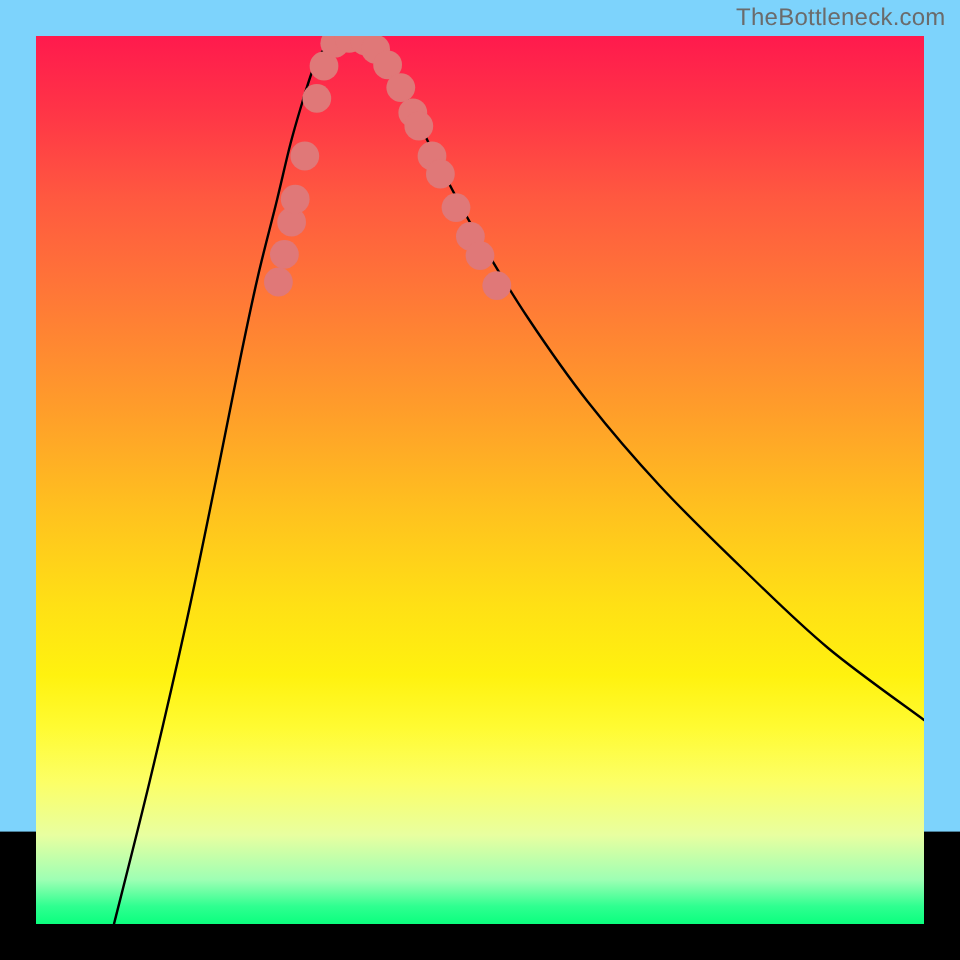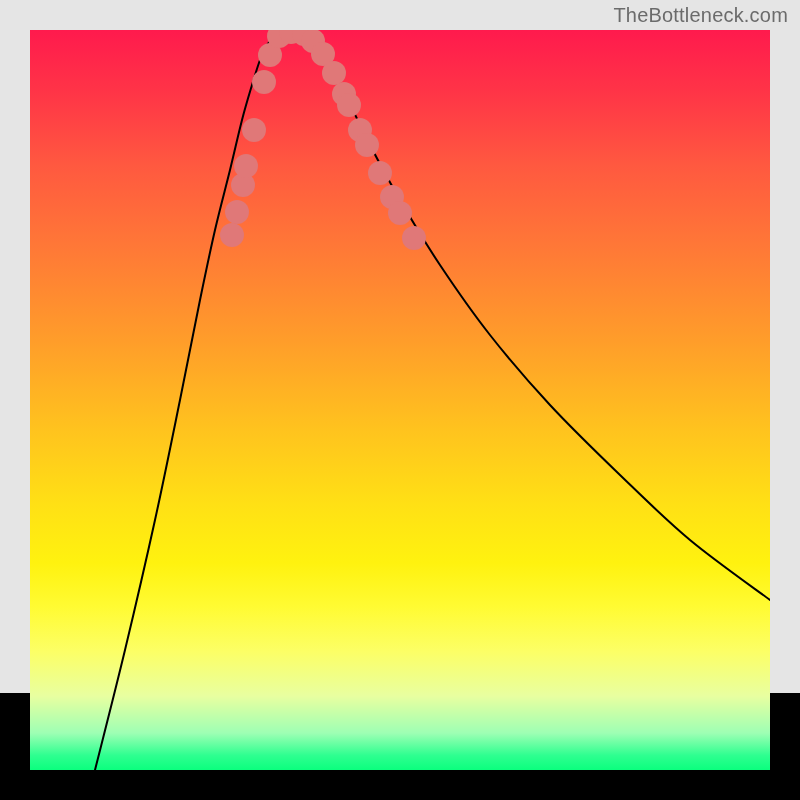--- a/index.html
+++ b/index.html
@@ -9,21 +9,21 @@
     height: 800px;
     background: #000;
     overflow: hidden;
   }
   .frame {
     position: absolute;
     top: 0;
     left: 0;
     width: 800px;
     height: 693px;
-    background: #e5e5e5;
+    background: #7dd3fc;
   }
   .plot-area {
     position: absolute;
     top: 30px;
     left: 30px;
     width: 740px;
     height: 740px;
     overflow: hidden;
   }
   .gradient {

